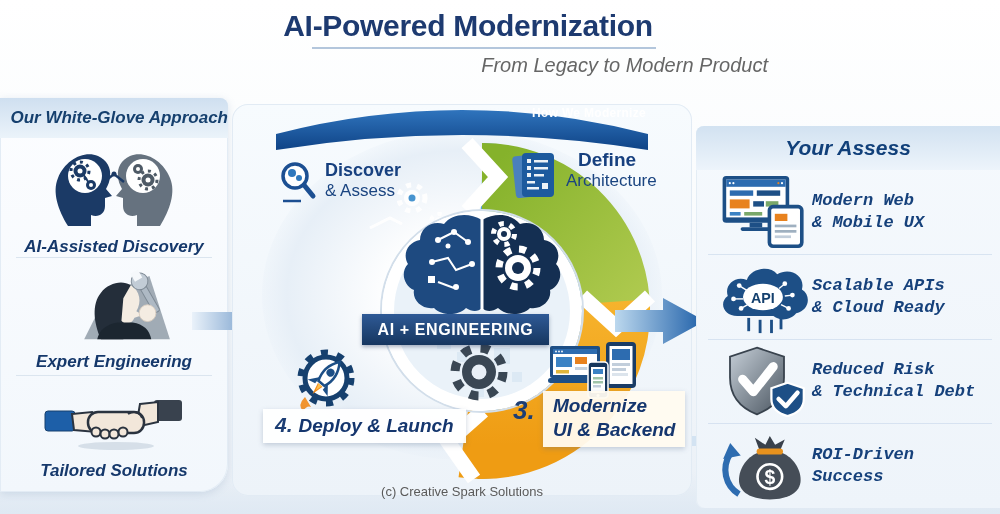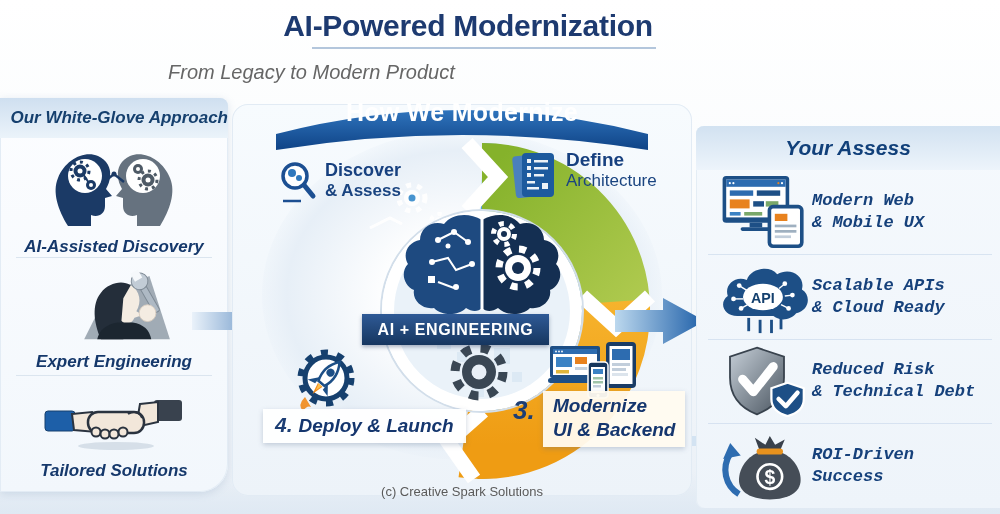--- a/index.html
+++ b/index.html
@@ -5,22 +5,22 @@
   html,body{margin:0;padding:0;}
   .page{position:relative;width:1000px;height:514px;overflow:hidden;
     font-family:"Liberation Sans",sans-serif;
     background:linear-gradient(180deg,#ffffff 0%,#f7fafc 55%,#e9eff6 100%);}
   .abs{position:absolute;}
   .sq{position:absolute;opacity:.6;}
   
   .title{top:9px;left:168px;width:600px;text-align:center;font-size:30px;font-weight:bold;
     color:#1d3a70;letter-spacing:-.3px;}
   .title-underline{top:47px;left:312px;width:344px;height:2px;background:#b3c6dc;}
-  .subtitle{top:54px;left:168px;width:600px;text-align:left;font-size:20px;font-style:italic;
-    color:#666;margin-top:7px;}
+  .subtitle{top:54px;left:168px;width:600px;text-align:right;font-size:20px;font-style:italic;
+    color:#666;}
   
   .left-panel{left:0;top:98px;width:228px;height:394px;
     background:linear-gradient(180deg,#fcfdff,#f2f7fc);
     border-radius:0 8px 28px 0;
     box-shadow:0 2px 8px rgba(100,130,170,.20), inset 0 0 0 1px #e3ecf5;}
   .lp-band{height:40px;background:linear-gradient(180deg,#cfdff0,#ebf3fa);
     border-radius:0 8px 0 0;display:flex;align-items:center;justify-content:flex-end;}
   .lp-heading{font-size:17px;font-weight:bold;font-style:italic;color:#16406e;}
   .lp-body{display:flex;flex-direction:column;height:354px;}
   .lp-item{flex:1;display:flex;flex-direction:column;align-items:center;justify-content:center;gap:5px;}
@@ -28,33 +28,33 @@
   .lp-divider{height:1px;background:#dbe5ef;margin:0 16px;}
   
   .arrow1{left:192px;top:300px;}
   .arrow2{left:615px;top:292px;}
   
   .center-panel{left:232px;top:104px;width:460px;height:392px;
     background:linear-gradient(180deg,#f7fbfe,#edf3f9);
     border-radius:16px;box-shadow:inset 0 0 0 1px #e2ebf4;}
   .glow{left:262px;top:130px;width:400px;height:330px;border-radius:50%;
     background:radial-gradient(ellipse at center,#ffffff 25%,#e7eff7 62%,rgba(231,239,247,0) 74%);}
-  .how-banner-text{left:278px;top:98px;width:368px;text-align:center;
-    font-size:25px;font-weight:bold;color:#fff;letter-spacing:.3px;}
+  .how-banner-text{left:278px;top:106px;width:368px;text-align:right;
+    font-size:12px;font-weight:bold;color:#fff;letter-spacing:.3px;}
   .ai-banner{left:362px;top:314px;width:187px;height:31px;
     background:linear-gradient(180deg,#2f5a96,#16365f);
     box-shadow:0 2px 4px rgba(20,40,80,.35);
     display:flex;align-items:center;justify-content:center;}
   .ai-banner span{font-size:16px;font-weight:bold;color:#fff;letter-spacing:.6px;}
   .step{display:flex;align-items:flex-start;gap:8px;}
   .step-discover{left:279px;top:160px;}
   .step-define{left:512px;top:149px;}
   .step-lines{display:flex;flex-direction:column;}
   .step-l1{font-size:18px;font-weight:bold;color:#17407f;line-height:1.15;}
-  .step-l2{font-size:17px;font-weight:700;color:#1a4480;line-height:1.2;}
+  .step-l2{font-size:17px;font-weight:400;color:#1a4480;line-height:1.2;}
   .modernize-icon{left:548px;top:340px;}
   .modernize-num{left:513px;top:395px;font-size:26px;font-weight:bold;font-style:italic;color:#1c3e74;}
   .modernize-box{left:543px;top:391px;background:rgba(255,251,240,.95);padding:3px 10px 5px 10px;
     box-shadow:0 2px 5px rgba(90,110,140,.30);}
   .modernize-box div{font-size:19px;font-weight:bold;font-style:italic;color:#15366e;line-height:1.25;}
   .deploy-icon{left:293px;top:347px;}
   .deploy-box{left:263px;top:409px;background:rgba(255,255,255,.93);padding:4px 12px 6px 12px;
     box-shadow:0 2px 5px rgba(90,110,140,.30);display:flex;align-items:baseline;gap:6px;}
   .deploy-num{font-size:21px;font-weight:bold;font-style:italic;color:#1c3e74;}
   .deploy-label{font-size:19px;font-weight:bold;font-style:italic;color:#15366e;}
@@ -310,21 +310,21 @@
           <rect x="22" y="11" width="14" height="2.5"></rect>
             <rect x="22" y="18" width="14" height="2.5"></rect>
             <rect x="22" y="25" width="10" height="2.5"></rect>
           <rect x="15" y="32" width="8" height="2.5"></rect>
             <rect x="15" y="38" width="12" height="2.5"></rect>
             <rect x="30" y="34" width="6" height="6"></rect>
         </g>
       </svg>
     </span>
     <span class="step-lines">
-      <span class="step-l1" style="font-size:19px;">Define</span>
+      <span class="step-l1" style="font-size:19px;margin-left:12px;">Define</span>
       <span class="step-l2" style="font-weight:400;">Architecture</span>
     </span>
   </div>
 
   <div class="abs modernize-icon">
     <svg width="92" height="62" viewBox="0 0 92 62">
       <rect x="2" y="6" width="50" height="32" rx="2" fill="#1e4f86"></rect>
       <rect x="5" y="9" width="44" height="26" fill="#fff"></rect>
       <rect x="5" y="9" width="44" height="5" fill="#2d6cb0"></rect>
       <circle cx="8" cy="11.5" r="0.9" fill="#fff"></circle>

